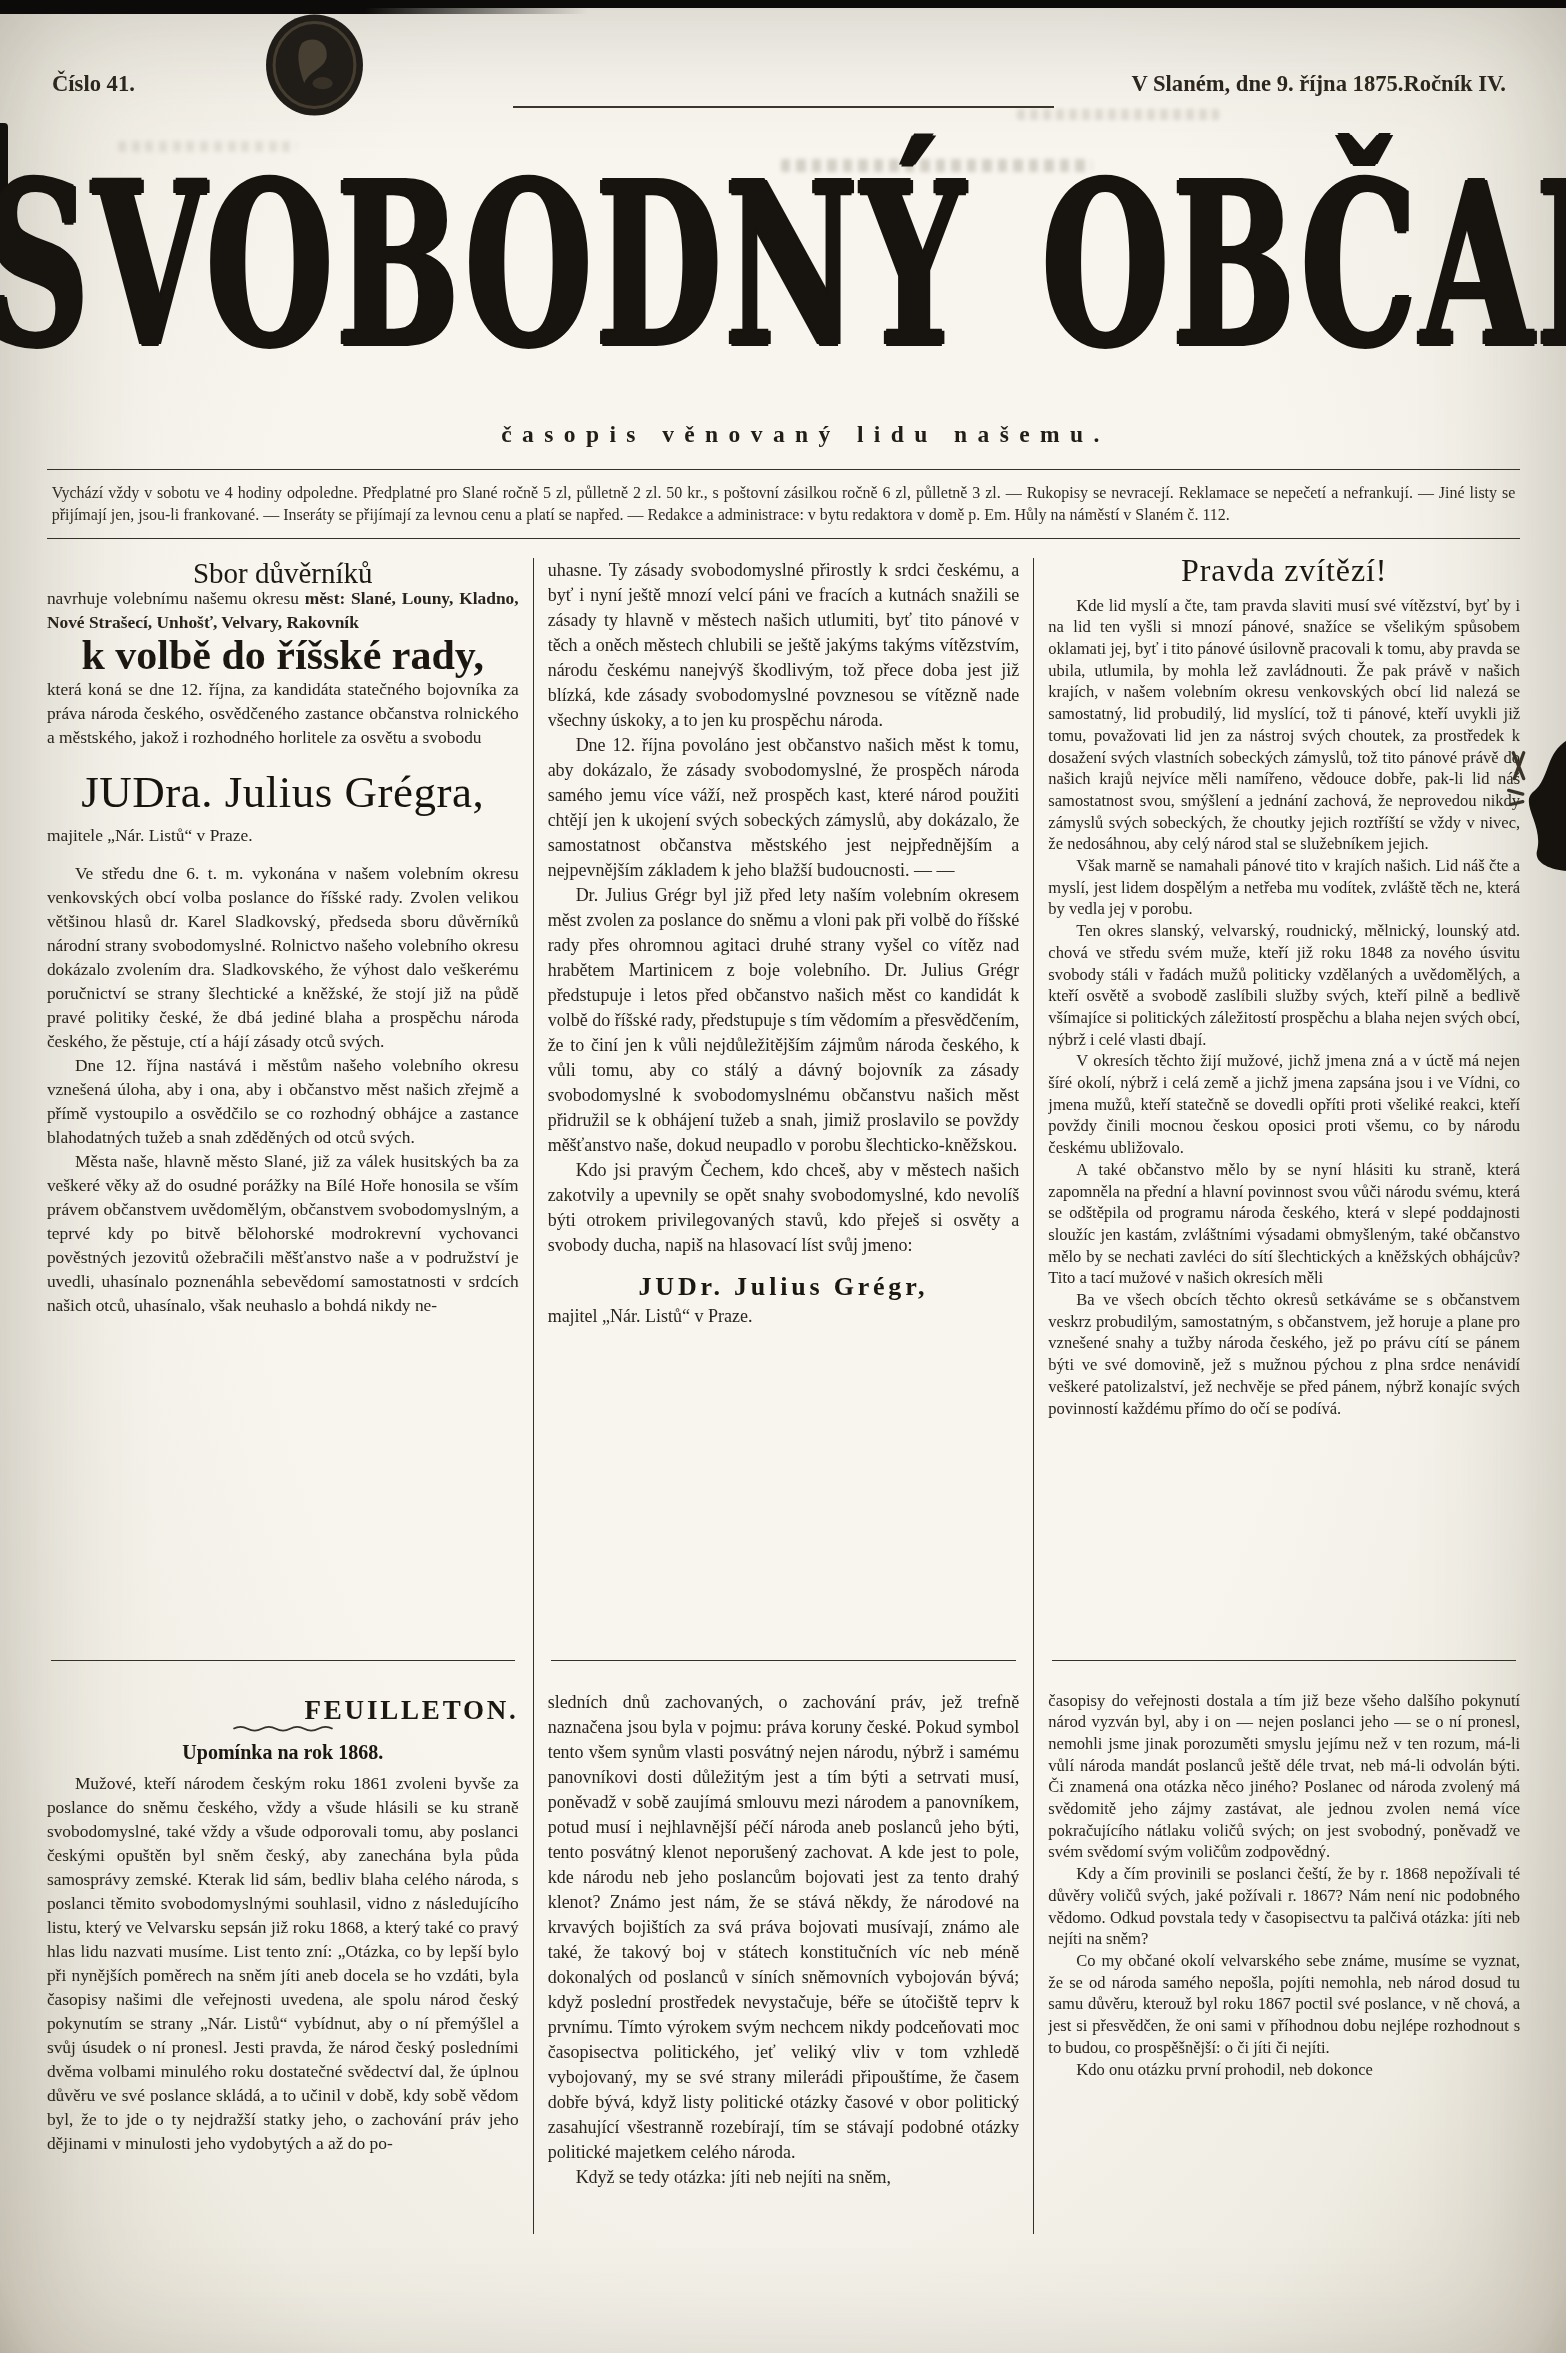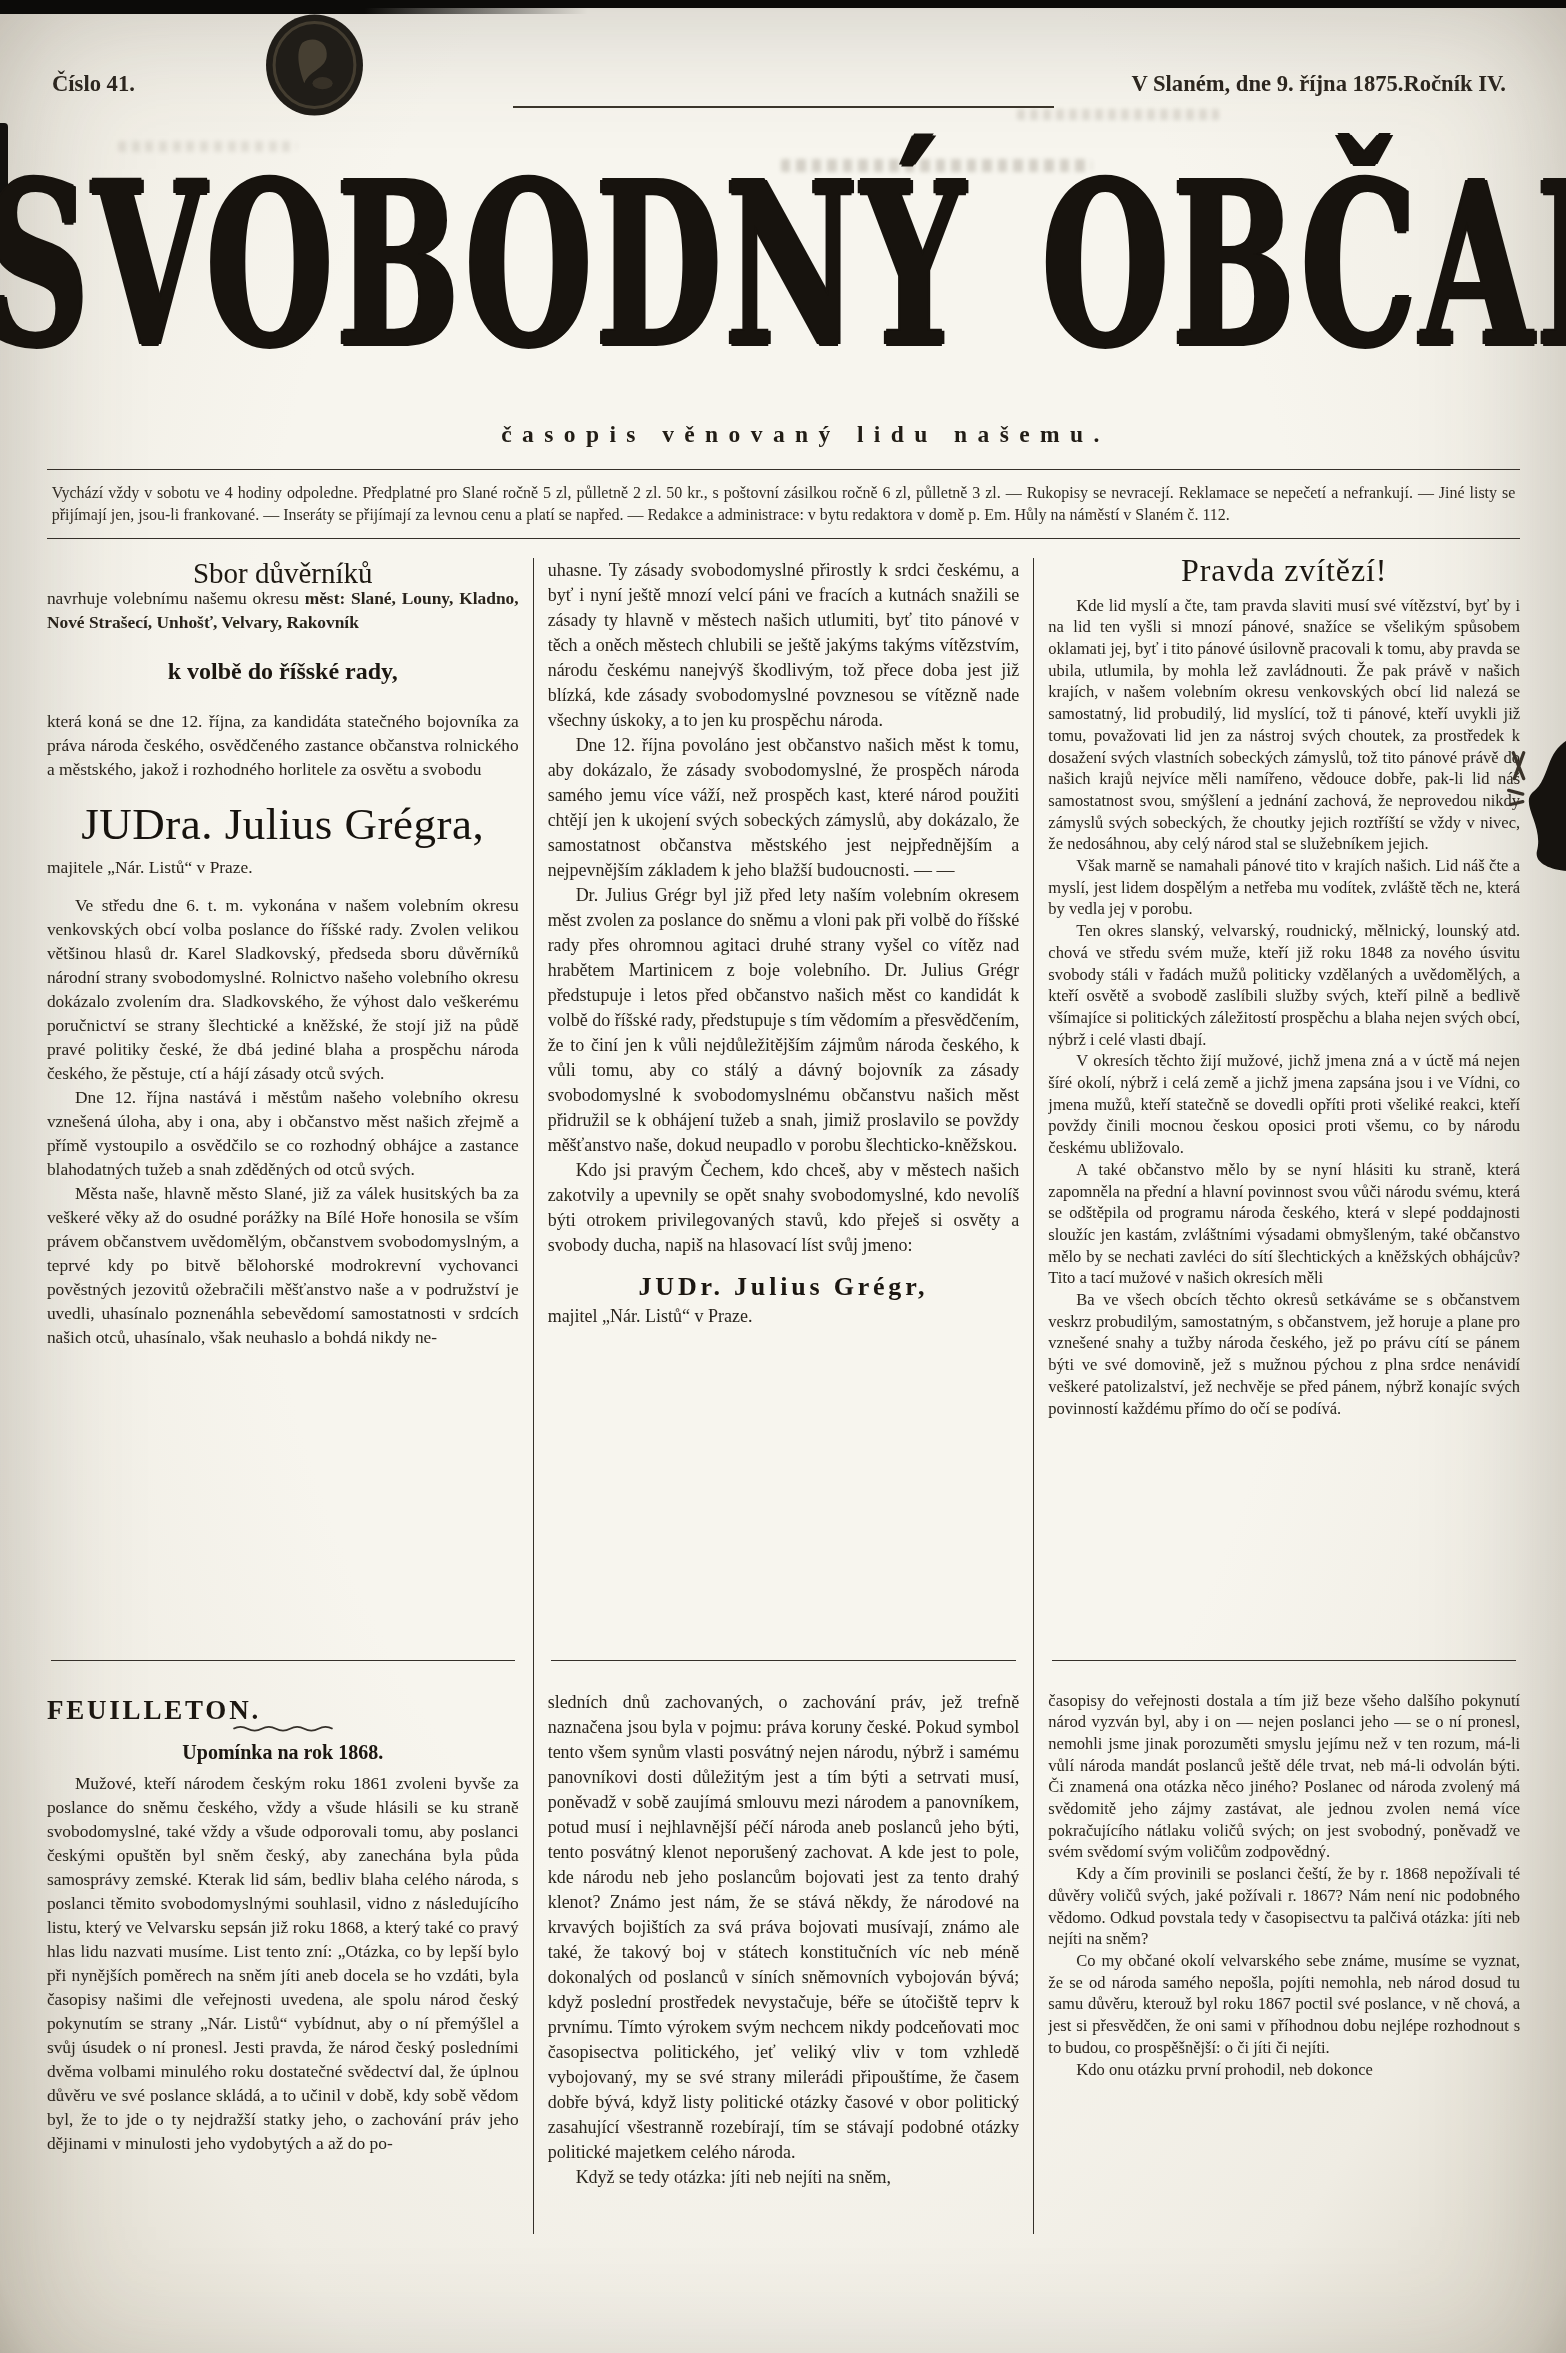--- a/index.html
+++ b/index.html
@@ -92,26 +92,26 @@
   .col, .col p { font-size:17.4px; line-height:24px; text-align:justify; }
   .col2c, .col2c p { font-size:18px; line-height:25px; }
   .col3c, .col3c p { font-size:16.5px; line-height:21.7px; }
   p.body { text-indent:28px; margin:0; }
   p.body.noindent { text-indent:0; }
 
   
   .notice-h1 { text-align:center; font-size:29px; font-weight:normal; margin:2.8px 0 0.9px; color:#1e1912; }
   .notice-h2 { text-align:center; font-size:33px; font-weight:bold; line-height:40px; margin:2.8px 0 14px; color:#1c1711; }
   .towns { font-weight:bold; }
-  .purpose { text-align:center; font-size:24px; font-weight:bold; line-height:41px; margin:17px 0; color:#1c1711; }
+  .purpose { text-align:center; font-size:42px; font-weight:bold; line-height:41px; margin:1px 0; color:#1c1711; }
   .candidate { text-align:center; font-size:45px; line-height:55px; white-space:nowrap; margin:16px 0 3.8px; color:#17130e; letter-spacing:0.5px; }
   .candidate-role { text-align:center; font-size:19px; text-indent:0; margin-bottom:14px; }
 
   
-  .feui-h { text-align:left; font-weight:bold; font-size:27px; letter-spacing:2.8px; margin:8.5px 0 1.9px; color:#1c1711; }
+  .feui-h { text-align:right; font-weight:bold; font-size:27px; letter-spacing:2.8px; margin:8.5px 0 1.9px; color:#1c1711; }
   .feui-squiggle { display:block; margin:0 auto 7.5px; }
   .feui-title { text-align:center; font-weight:bold; font-size:20px; margin:1.9px 0 6.6px; color:#1c1711; }
 
   
   .cand2 { text-align:center; font-weight:bold; font-size:26px; letter-spacing:3.8px; margin:16px 0 4.7px; color:#1c1711; }
   .cand2-role { text-align:center; font-size:18px; text-indent:0; }
 
   
   .pravda { text-align:center; font-weight:normal; font-size:32px; margin:2px 0 13px; letter-spacing:0.9px; color:#1c1711; }
 </style>

